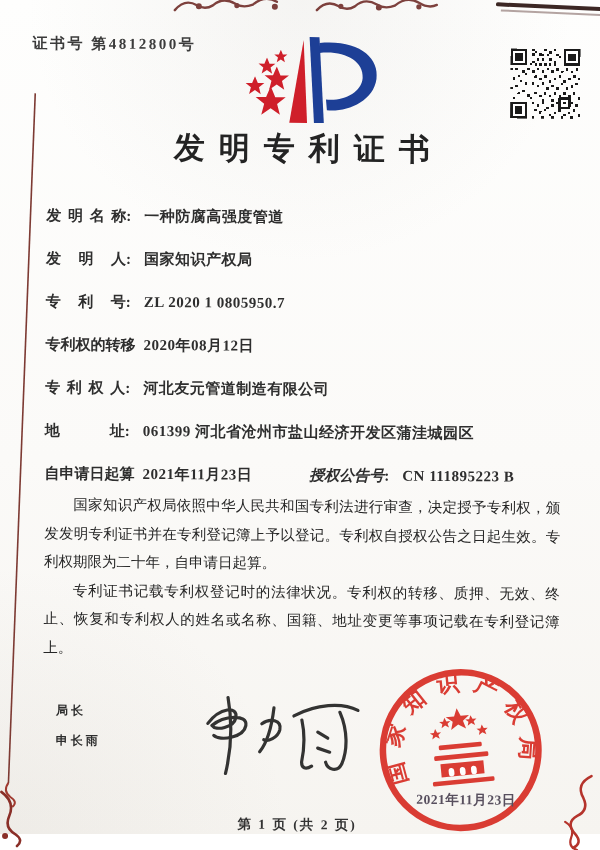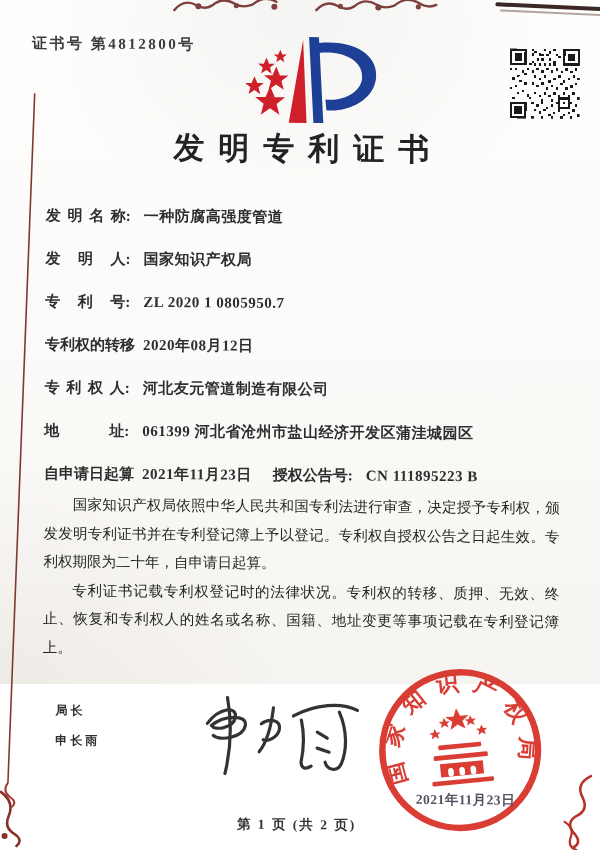--- a/index.html
+++ b/index.html
@@ -1,19 +1,19 @@
 <!DOCTYPE html>
 <html><head>
 <meta charset="utf-8">
 <style>
   html,body{margin:0;padding:0;}
   body{width:600px;height:850px;overflow:hidden;
        font-family:"Liberation Serif","DejaVu Serif",serif;
        background:#fff;}
-  .photo{position:relative;width:600px;height:684px;
+  .photo{position:relative;width:600px;height:834px;
        background:
          radial-gradient(130% 90% at 50% 0%, rgba(190,185,178,.14), transparent 35%),
          radial-gradient(120% 80% at 0% 100%, rgba(180,172,162,.12), transparent 40%),
          linear-gradient(180deg,#fefefd 0%,#fbfaf8 55%,#f6f4f0 100%);}
   .tilt{position:absolute;inset:0;transform:rotate(.4deg);}
 
   
   .deco-top{position:absolute;left:168px;top:-2px;opacity:.88;}
   .deco-topline{position:absolute;left:493px;top:3px;width:110px;height:4px;
        background:#3c2724;transform:rotate(2.2deg);border-radius:2px;}
@@ -30,21 +30,21 @@
   .qr{position:absolute;left:508px;top:47px;width:70px;height:70px;}
   .qr svg{shape-rendering:crispEdges;}
 
   .title{position:absolute;left:0;top:128px;width:100%;margin:0;text-align:center;
        font-size:31px;font-weight:700;color:#232323;letter-spacing:14px;text-indent:14px;}
 
   .fields{position:absolute;left:45px;top:196px;width:520px;font-size:15px;
        font-weight:600;color:#2e2e2e;}
   .row{height:43px;display:flex;align-items:center;white-space:nowrap;}
   .lbl{display:inline-block;width:80px;text-align:justify;text-align-last:justify;}
-  .lbl2{margin-left:21px;}
+  .lbl2{margin-left:57px;font-style:italic;}
   .val{margin-left:13px;letter-spacing:.5px;}
 
   .paras{position:absolute;left:45px;top:492px;width:516px;font-size:14.5px;
        line-height:28.5px;color:#262626;text-align:justify;font-weight:500;}
   .paras p{margin:0;text-indent:2em;}
 
   .signer{position:absolute;left:58px;top:704px;font-size:12px;color:#2d2d2d;
        font-weight:600;letter-spacing:3px;}
   .signer div{margin-bottom:13px;}
   .signature{position:absolute;left:192px;top:686px;}

